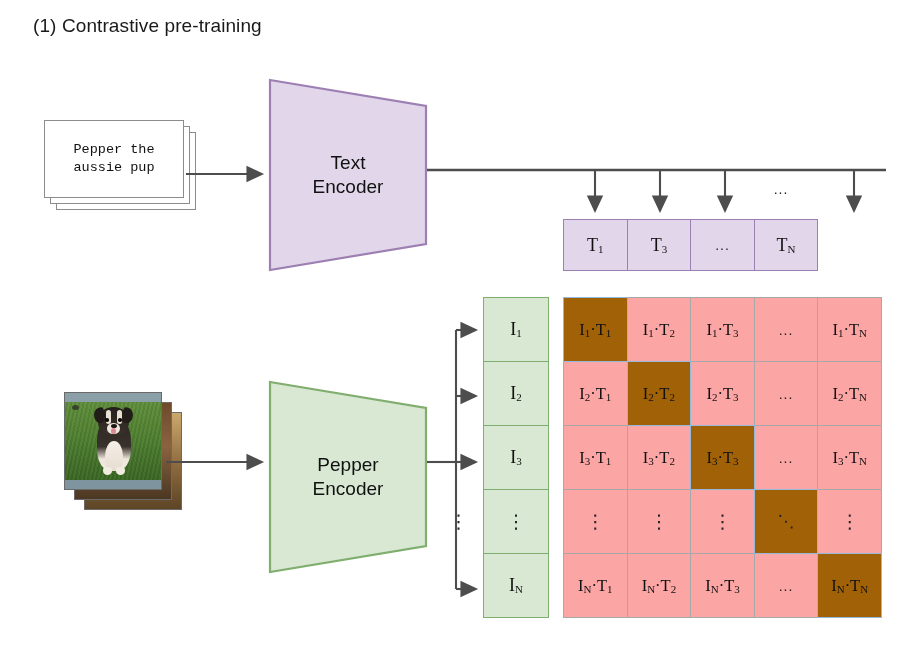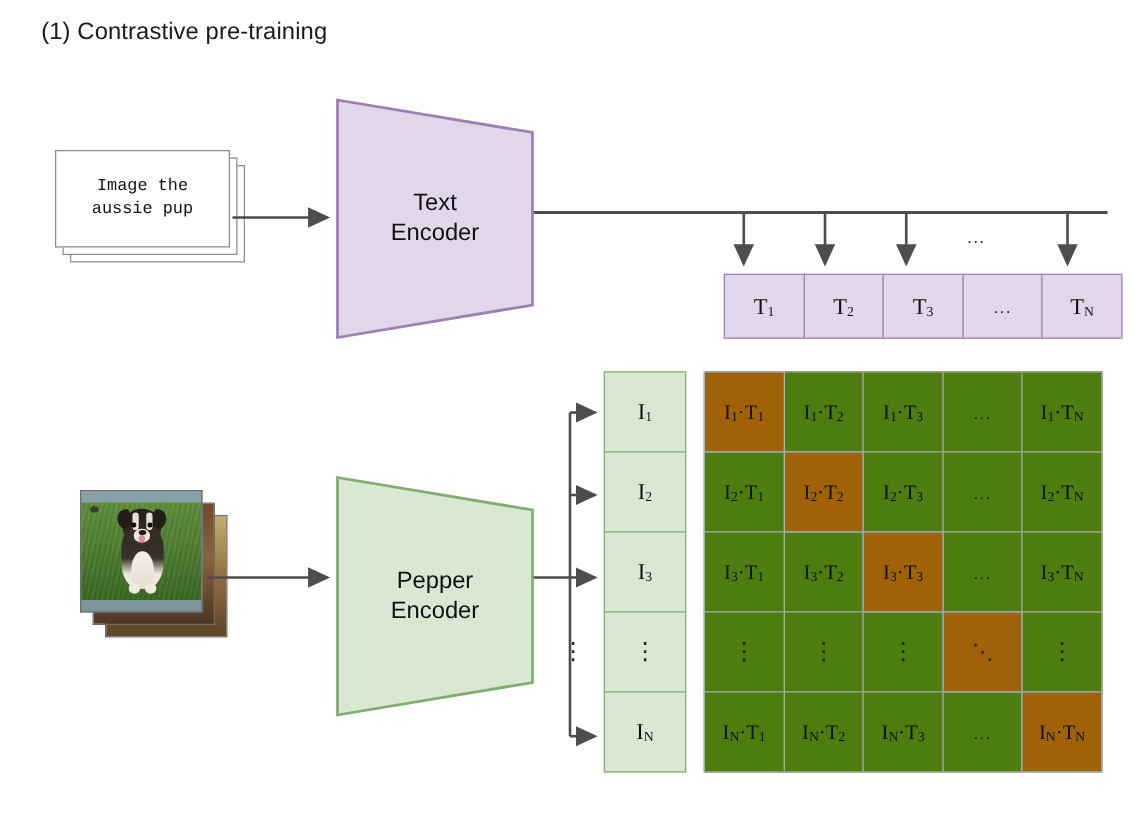--- a/index.html
+++ b/index.html
@@ -83,38 +83,38 @@
   
   #wires{position:absolute;left:0;top:0;width:906px;height:654px;pointer-events:none;}
 
   
   #t-row{position:absolute;left:563px;top:219px;height:52px;display:flex;}
   #t-row .tcell{
     width:64.6px;height:52px;box-sizing:border-box;
     background:#e2d7ea;border:1px solid #9d7fb2;margin-left:-1px;
     display:flex;align-items:center;justify-content:center;
   }
-  #t-row .tcell:first-child{margin-left:16px;}
+  #t-row .tcell:first-child{margin-left:0;}
 
   
   #i-col{position:absolute;left:483px;top:297px;width:66px;display:flex;flex-direction:column;}
   #i-col .icell{
     width:66px;height:65px;box-sizing:border-box;
     background:#d9e8d2;border:1px solid #7fae6e;margin-top:-1px;
     display:flex;align-items:center;justify-content:center;
   }
   #i-col .icell:first-child{margin-top:0;}
 
   
   #matrix{position:absolute;left:563px;top:297px;display:flex;flex-direction:column;}
   #matrix .mrow{display:flex;margin-top:-1px;}
   #matrix .mrow:first-child{margin-top:0;}
   #matrix .mcell{
     width:64.6px;height:65px;box-sizing:border-box;
-    background:#4d7c0f;border:1px solid #a8a8a8;margin-left:-1px;
+    background:#fca5a5;border:1px solid #a8a8a8;margin-left:-1px;
     display:flex;align-items:center;justify-content:center;
   }
   #matrix .mrow .mcell:first-child{margin-left:0;}
   #matrix .mcell.hl{background:#a16207;border-color:#93b8dd;position:relative;z-index:3;}
 
   
   .mtext{
     font-family:"Liberation Serif","DejaVu Serif",serif;
     font-size:16.5px;color:#111;white-space:nowrap;
   }
@@ -132,21 +132,21 @@
 </head>
 <body>
 
 <div class="stage">
 
   <div id="title">(1) Contrastive pre-training</div>
 
   <div id="card3" class="card"></div>
   <div id="card2" class="card"></div>
   <div id="card1" class="card"></div>
-  <div id="cardtext">Image the
+  <div id="cardtext">Pepper the
 aussie pup</div>
 
   <div id="photo3" class="photo ph-wood"></div>
   <div id="photo2" class="photo ph-brown"></div>
   <div id="photo1" class="photo">
     <div id="dogscene">
       <div id="grass"></div>
       <div id="border-top"></div>
       <div id="border-bot"></div>
       <div id="speck"></div>
@@ -213,23 +213,20 @@
 
   <div id="t-ellipsis" class="dots">...</div>
 
   <div id="branch-vdots" class="vdots">⋮</div>
 
   <div id="t-row">
       <div class="tcell">
         <span class="mtext tbig">T<sub>1</sub></span>
       </div>
       <div class="tcell">
-        <span class="mtext tbig">T<sub>2</sub></span>
-      </div>
-      <div class="tcell">
         <span class="mtext tbig">T<sub>3</sub></span>
       </div>
       <div class="tcell">
         <span class="dots">...</span>
       </div>
       <div class="tcell">
         <span class="mtext tbig">T<sub>N</sub></span>
       </div>
     </div>
 

